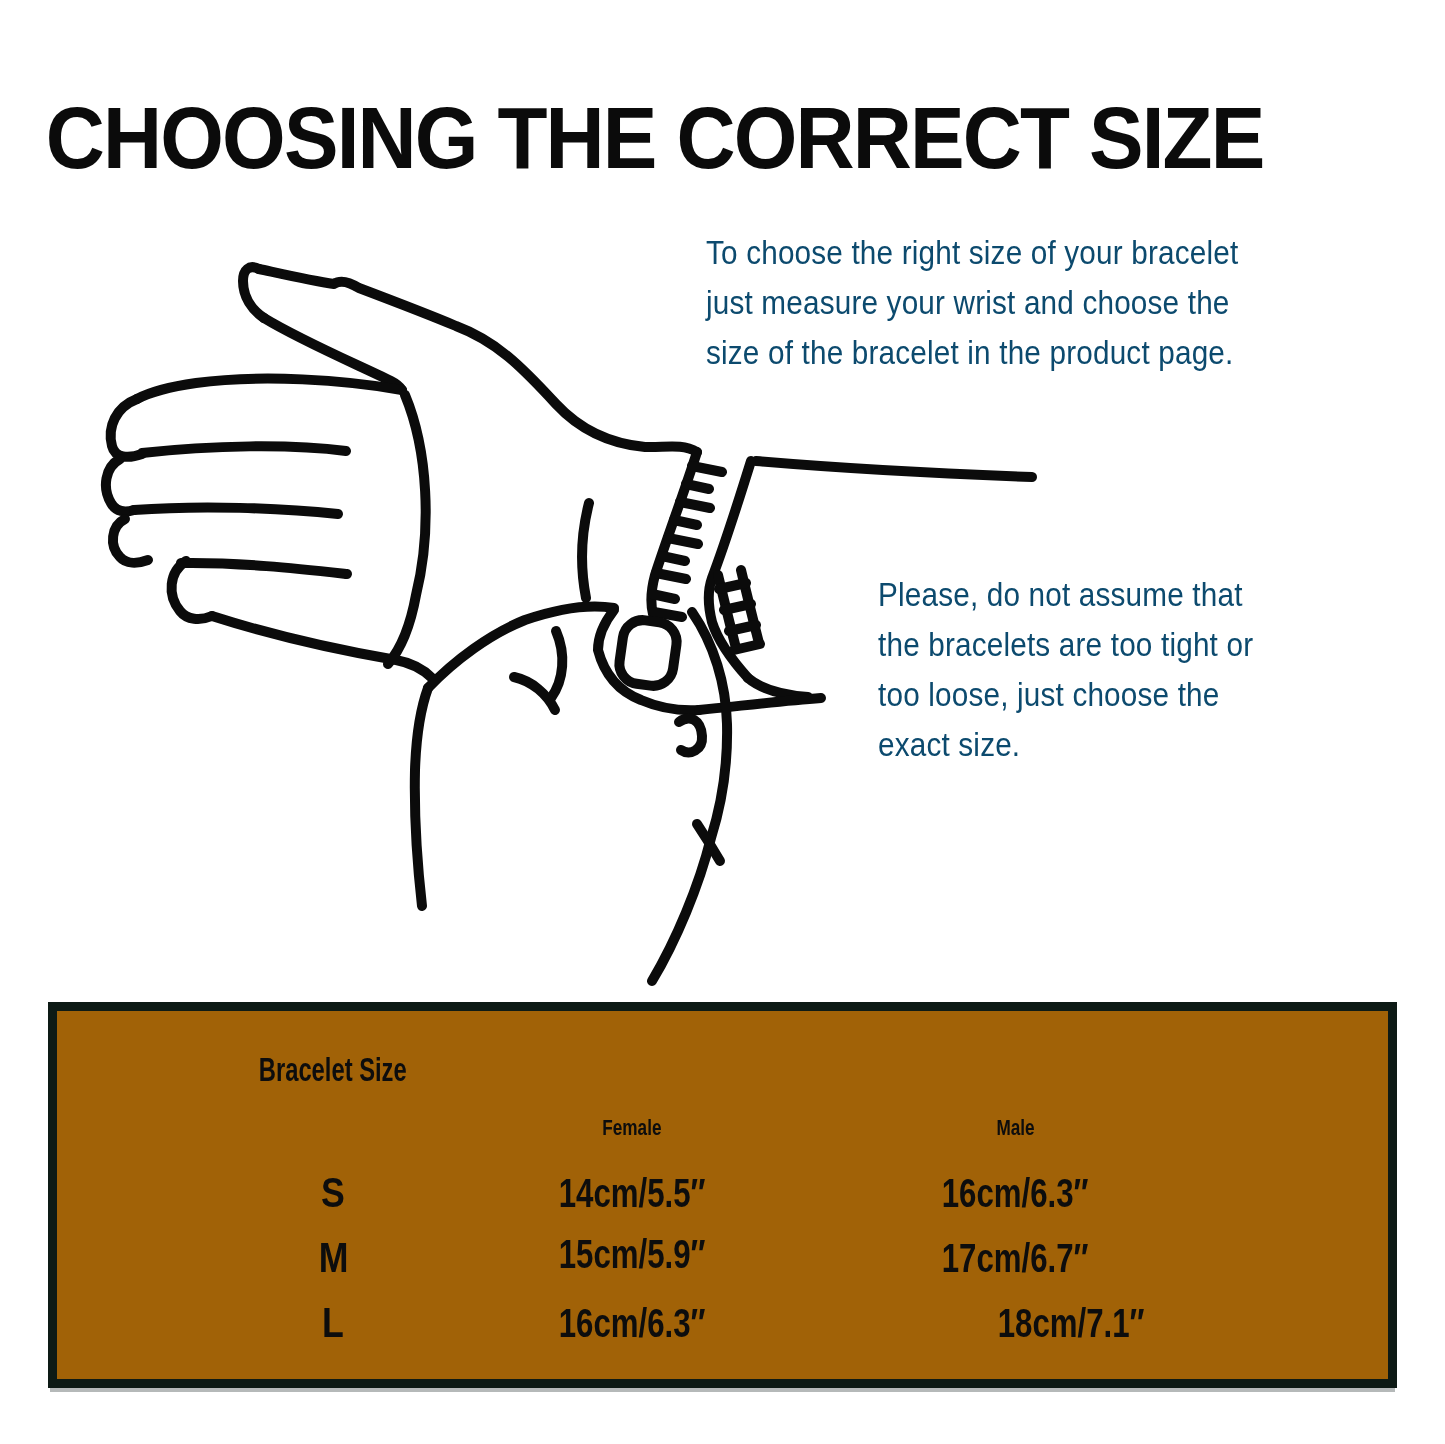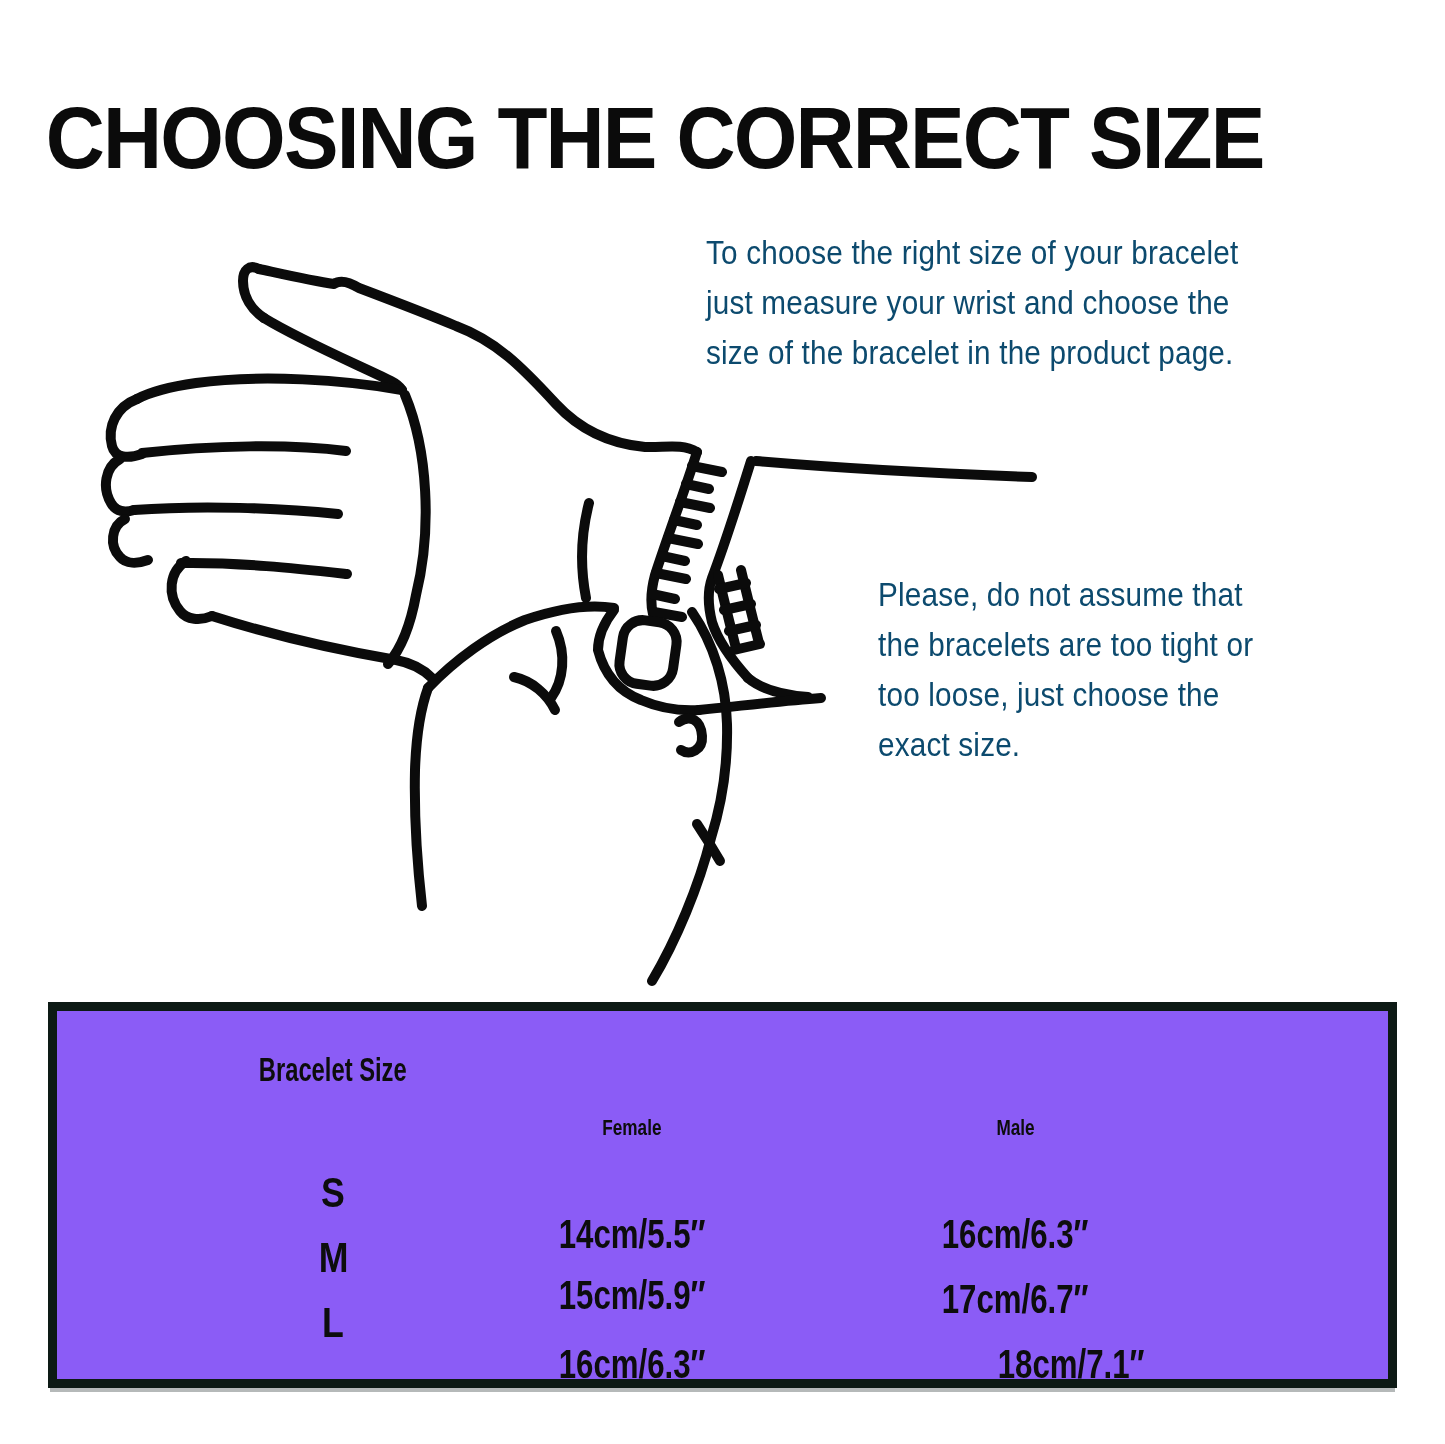--- a/index.html
+++ b/index.html
@@ -17,33 +17,33 @@
   .para{
     position:absolute;font-size:33px;line-height:50px;color:#0c4a6e;
     white-space:pre-line;letter-spacing:.2px;
   }
   .para .squeezeL{display:inline-block;transform:scaleX(.9);transform-origin:left top;}
   #intro-paragraph{left:706px;top:228px;width:700px;}
   #note-paragraph{left:878px;top:524px;width:520px;margin-top:46px;}
   .illustration{position:absolute;left:90px;top:240px;width:960px;height:770px;}
   .size-table{
     position:absolute;left:48px;top:1002px;width:1349px;height:386px;
-    box-sizing:border-box;border:9px solid #0d1a15;background:#8b5cf6;
+    box-sizing:border-box;border:9px solid #0d1a15;background:#a16207;
     box-shadow:0 6px 0 -2px rgba(90,100,100,.45);
   }
   .cell{
     position:absolute;text-align:center;font-weight:bold;color:#0d0d0d;
     white-space:nowrap;
   }
   .cond{display:inline-block;transform-origin:center;}
   .th{font-size:33px;}
   .th .cond{transform:scaleX(.72);}
   .sub{font-size:22px;}
   .sub .cond{transform:scaleX(.78);}
-  .val{font-size:40px;margin-top:41px;}
+  .val{font-size:40px;}
   .val .cond{transform:scaleX(.78);}
   .sz{font-size:42px;}
   .sz .cond{transform:scaleX(.85);}
   svg .ln{fill:none;stroke:#0b0b0b;stroke-width:10;stroke-linecap:round;stroke-linejoin:round;}
   svg .nail{fill:#ffffff;stroke:#0b0b0b;stroke-width:10;}
 </style>
 </head>
 <body>
 
 <div class="page-title"><span class="squeeze">CHOOSING THE CORRECT SIZE</span></div>

